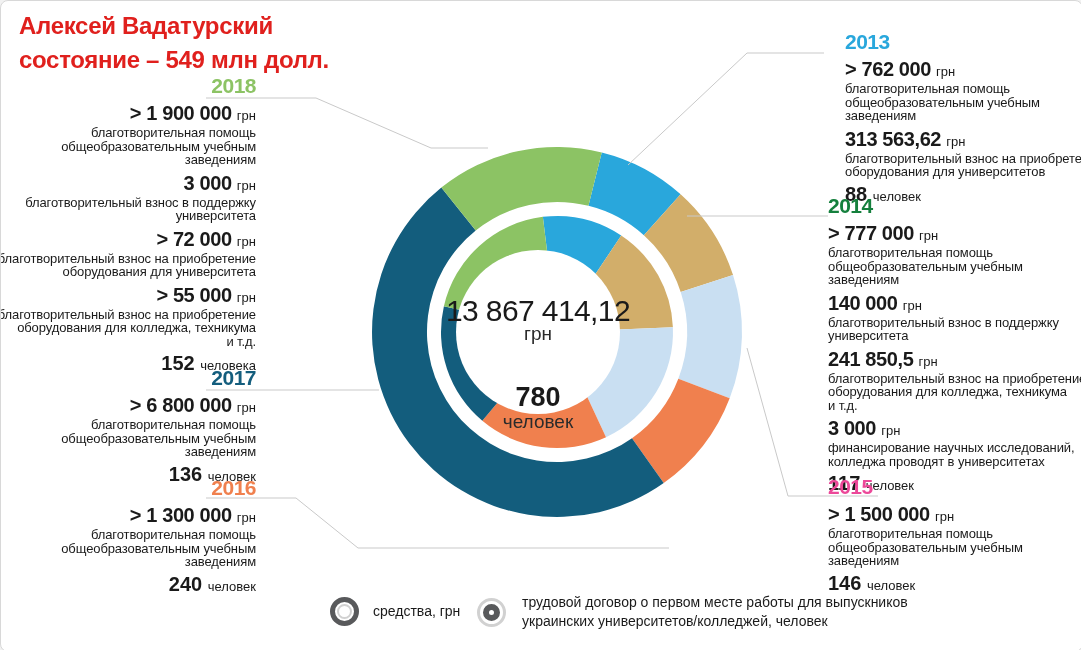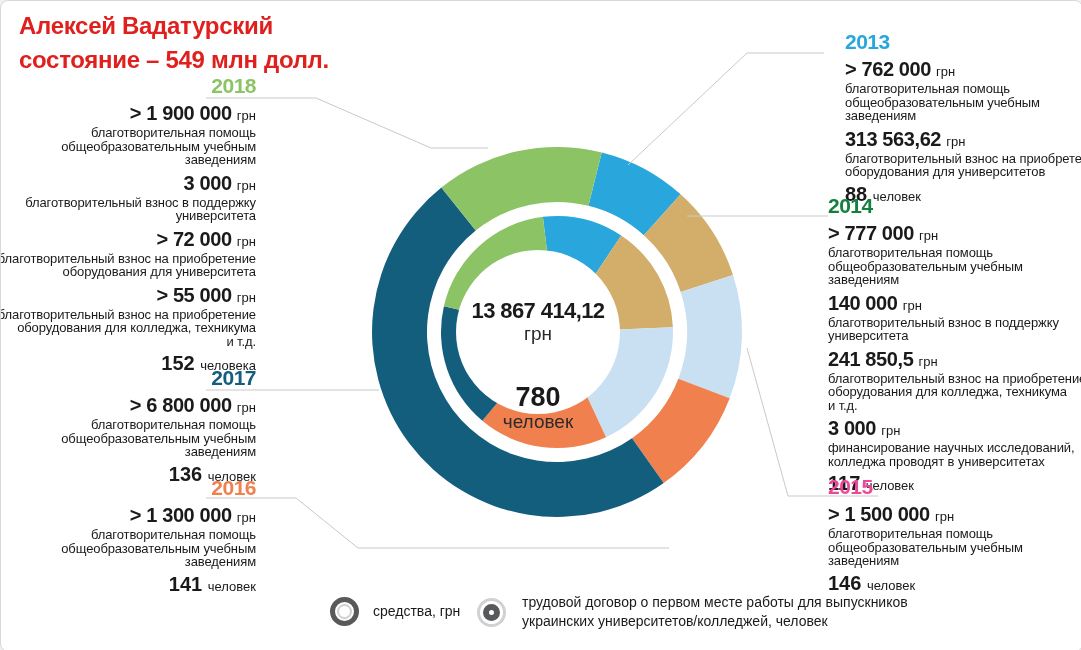--- a/index.html
+++ b/index.html
@@ -5,21 +5,21 @@
   html,body{margin:0;padding:0;background:#f2f2f2;}
   .card{
     position:relative;width:1081px;height:650px;background:#fff;
     border:1px solid #d8d8d8;border-radius:8px;overflow:hidden;
     font-family:"Liberation Sans", sans-serif;color:#1a1a1a;
   }
   .abs{position:absolute;}
   #title{left:18px;top:8px;font-size:24px;font-weight:bold;line-height:34px;color:#e0201d;letter-spacing:-0.3px;}
   #donut-svg{left:0;top:0;}
   .center-text{left:427px;top:297px;width:220px;text-align:center;}
-  .ct-amount{font-size:22px;font-weight:bold;line-height:25px;letter-spacing:-0.6px;}
+  .ct-amount{font-size:30px;font-weight:normal;line-height:25px;letter-spacing:-0.6px;}
   .ct-unit{font-size:19px;line-height:21px;color:#2b2b2b;}
   .ct-people{font-size:27px;font-weight:bold;line-height:27px;margin-top:40px;}
   .yblock{width:315px;}
   .yblock.left{text-align:right;}
   .yblock.right{text-align:left;width:250px;}
   .ylabel{font-size:21px;font-weight:bold;line-height:22px;letter-spacing:-0.5px;margin-bottom:2px;}
   .entry{margin-top:6px;}
   .val{font-size:20px;font-weight:bold;line-height:20px;letter-spacing:-0.4px;white-space:nowrap;}
   .unit{font-size:13px;font-weight:normal;letter-spacing:0;}
   .desc{font-size:13px;line-height:13.5px;letter-spacing:-0.1px;white-space:nowrap;}
@@ -117,21 +117,21 @@
   </div>
 
   <div class="yblock left abs" style="left:-60px;top:476px">
     <div class="ylabel" style="color: rgb(240, 128, 78);">2016</div>
     <div class="entry">
       <div class="val"><span>&gt; 1 300 000</span> <span class="unit">грн</span></div>
       <div class="desc">благотворительная помощь</div>
       <div class="desc">общеобразовательным учебным</div>
       <div class="desc">заведениям</div>
     </div>
-    <div class="people"><span>141</span> <span class="unit">человек</span></div>
+    <div class="people"><span>240</span> <span class="unit">человек</span></div>
   </div>
 
   <div class="yblock right abs" style="left:844px;top:30px">
     <div class="ylabel" style="color: rgb(41, 167, 220);">2013</div>
     <div class="entry">
       <div class="val"><span>&gt; 762 000</span> <span class="unit">грн</span></div>
       <div class="desc">благотворительная помощь</div>
       <div class="desc">общеобразовательным учебным</div>
       <div class="desc">заведениям</div>
     </div>

